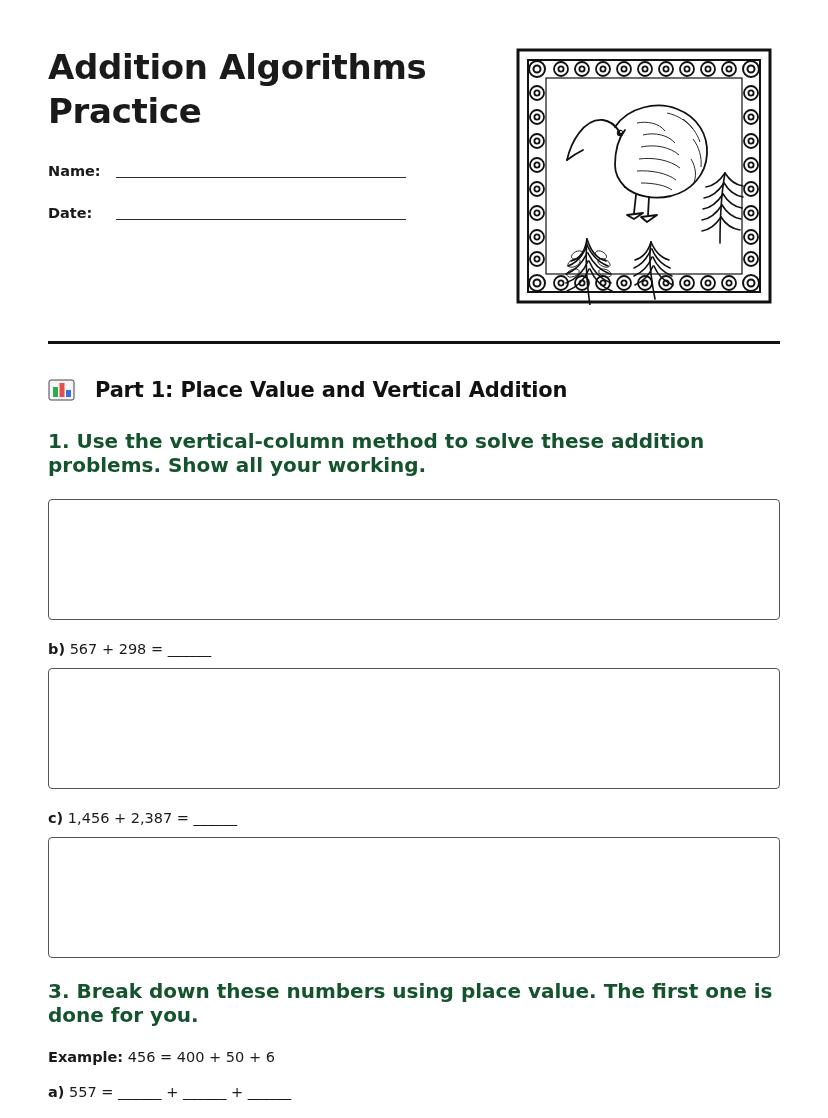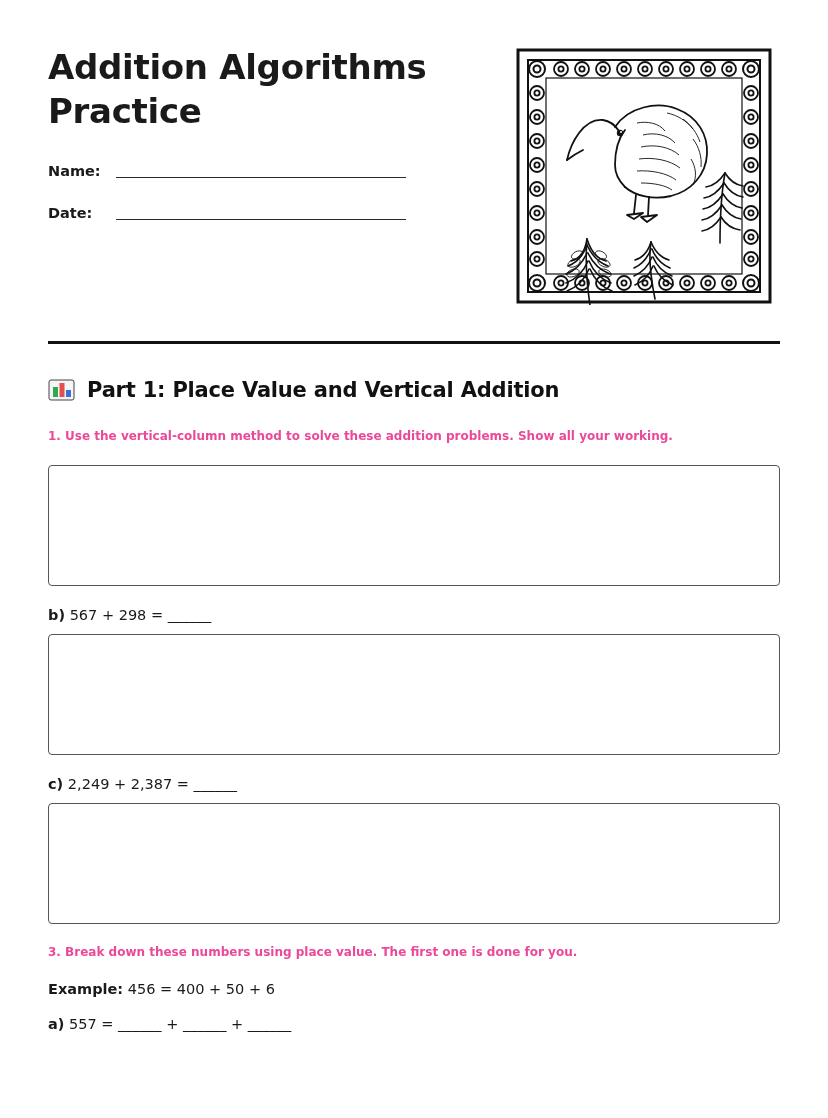--- a/index.html
+++ b/index.html
@@ -74,42 +74,42 @@
   .hrule {
     margin-top: 36px;
     border-top: 3px solid #111111;
     width: 100%;
   }
 
   
   .section-heading {
     display: flex;
     align-items: center;
-    gap: 12px;
+    gap: 20px;
     margin-top: 32px;
     margin-bottom: 26px;
   }
   .section-emoji {
     font-size: 23px;
     line-height: 1;
     width: 27px;
     height: 27px;
     flex: none;
     position: relative;
   }
   .section-title {
     font-size: 21px;
     font-weight: bold;
     color: #111;
     letter-spacing: -0.2px;
   }
   .instruction {
-    font-size: 12px;
-    font-weight: bold;
-    color: #ec4899;
+    font-size: 20px;
+    font-weight: bold;
+    color: #14532d;
     margin-bottom: 22px;
   }
   .problem {
     font-size: 14.5px;
     color: #1a1a1a;
     margin-bottom: 11px;
   }
   .problem .plabel {
     font-weight: bold;
   }
@@ -335,21 +335,21 @@
   <div class="answer-box"></div>
 
   <div class="problem">
     <span class="plabel">b)</span>
     <span>567 + 298 = ______</span>
   </div>
   <div class="answer-box"></div>
 
   <div class="problem">
     <span class="plabel">c)</span>
-    <span>2,249 + 2,387 = ______</span>
+    <span>1,456 + 2,387 = ______</span>
   </div>
   <div class="answer-box"></div>
 
   <div class="instruction">3. Break down these numbers using place value. The first one is done for you.</div>
 
   <div class="example-line">
     <span class="plabel">Example:</span>
     <span>456 = 400 + 50 + 6</span>
   </div>
 

